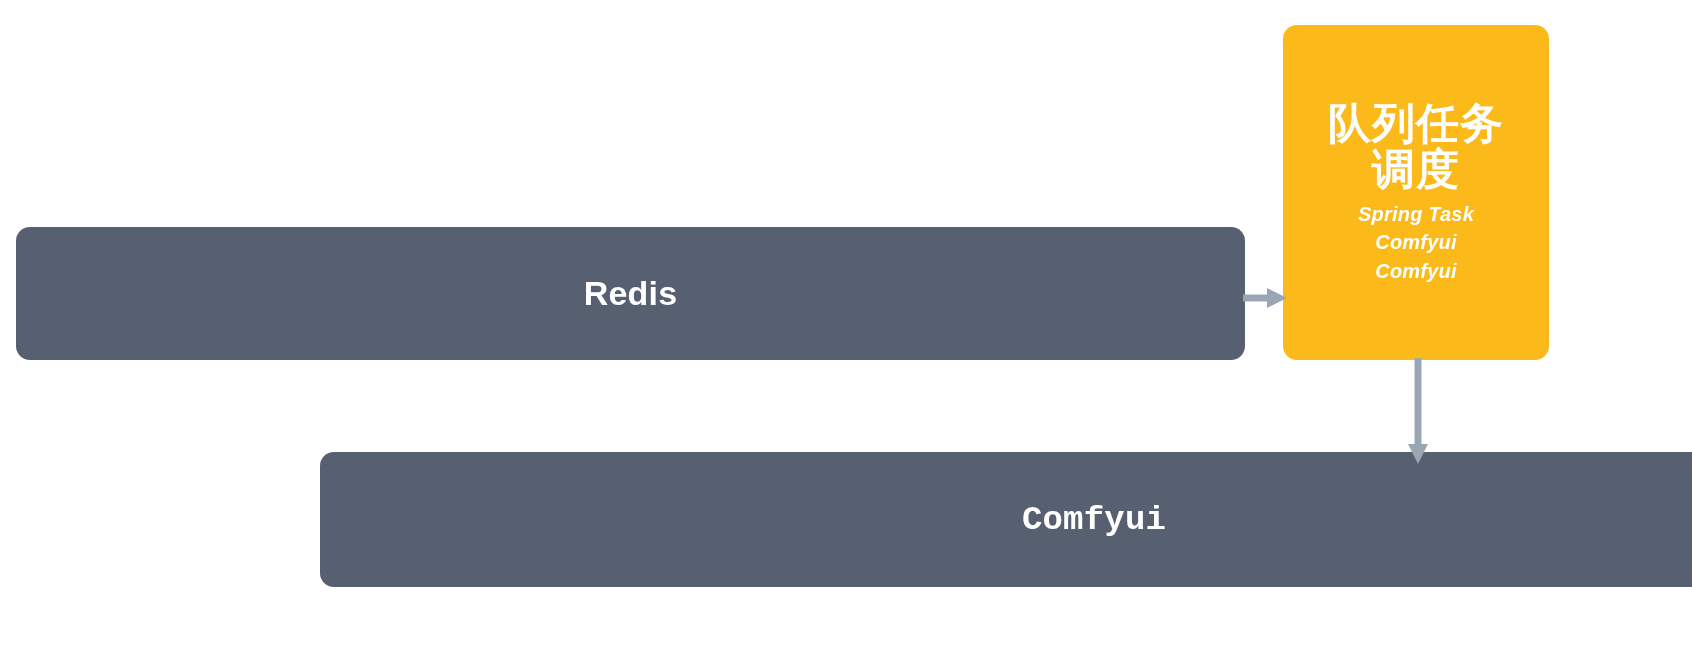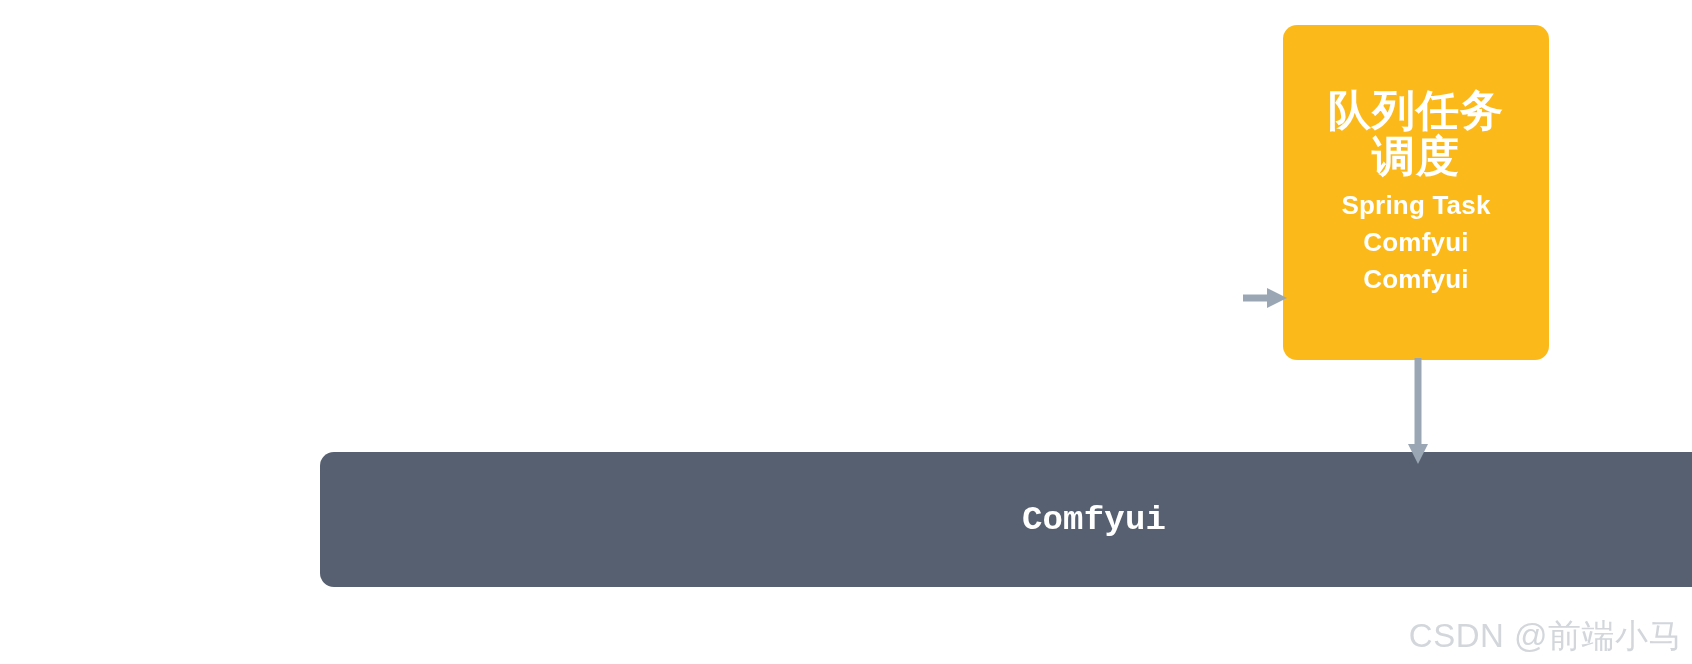--- a/index.html
+++ b/index.html
@@ -71,24 +71,25 @@
   }
   #queue-title {
     font-size: 43px;
     line-height: 1.07;
     font-weight: bold;
     letter-spacing: 1px;
     margin-bottom: 8px;
     white-space: pre-line;
   }
   .queue-sub {
-    font-size: 26px;
+    font-size: 20px;
     line-height: 1.42;
     font-weight: bold;
     letter-spacing: 0.2px;
+    font-style: italic;
   }
 
   
   .arrow-svg {
     position: absolute;
     overflow: visible;
   }
   #arrow-redis-to-queue {
     left: 1243px;
     top: 278px;
@@ -113,20 +114,23 @@
     letter-spacing: 0.5px;
     white-space: nowrap;
     font-family: "Liberation Sans", "DejaVu Sans", sans-serif;
   }
 </style>
 </head>
 <body>
 
 <div id="canvas">
 
+  <div id="redis-node" class="node node-slate">
+    <span id="redis-label">Redis</span>
+  </div>
 
   <div id="queue-node" class="node node-amber">
     <span id="queue-title">队列任务调度</span>
     <span class="queue-sub">Spring Task</span>
     <span class="queue-sub">Comfyui</span>
     <span class="queue-sub">Comfyui</span>
   </div>
 
   <div id="comfyui-node" class="node node-slate">
     <span id="comfyui-label">Comfyui</span>
@@ -135,15 +139,14 @@
   <svg id="arrow-redis-to-queue" class="arrow-svg" viewBox="0 0 44 40">
     <line x1="0" y1="20" x2="26" y2="20" stroke="#9BA6B4" stroke-width="7"></line>
     <polygon points="24,10 44,20 24,30" fill="#9BA6B4"></polygon>
   </svg>
 
   <svg id="arrow-queue-to-comfyui" class="arrow-svg" viewBox="0 0 40 106">
     <line x1="20" y1="0" x2="20" y2="88" stroke="#9BA6B4" stroke-width="7"></line>
     <polygon points="10,86 30,86 20,106" fill="#9BA6B4"></polygon>
   </svg>
 
-  <div id="watermark">CSDN @前端小马</div>
 
 </div>
 
 </body></html>

